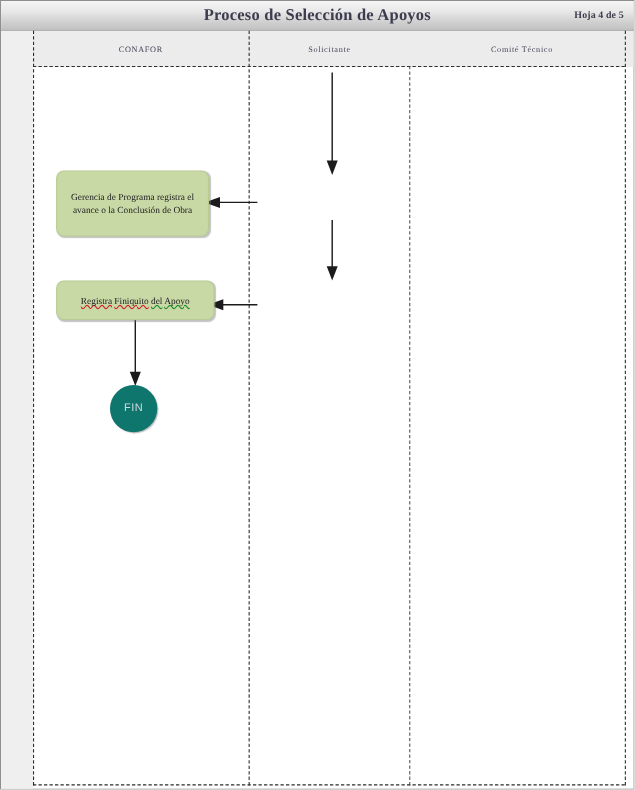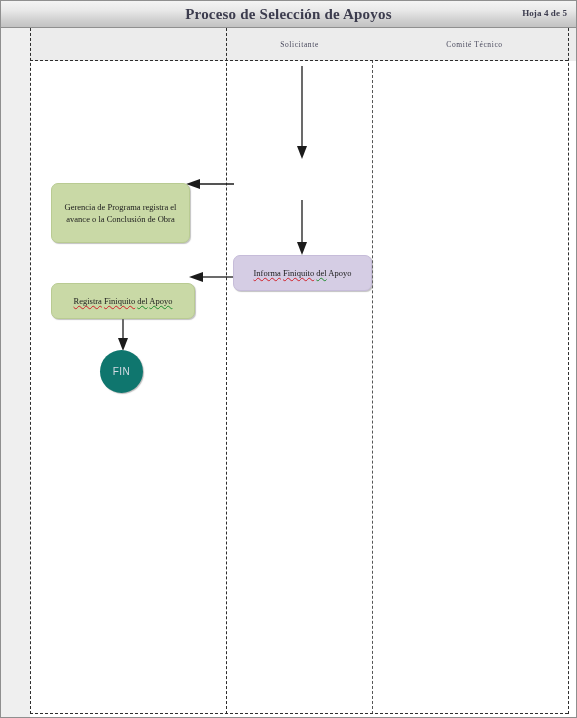--- a/index.html
+++ b/index.html
@@ -133,21 +133,20 @@
     font-family: "Liberation Serif", serif;
     font-size: 8.5px;
     line-height: 12.5px;
     color: #1b1b1b;
     padding: 2px 7px;
     box-shadow: 1px 1px 1px rgba(120,120,120,0.45);
   }
   .node.green {
     background: #c9d9a6;
     border: 1px solid #b9cb92;
-    margin-top: 28px;
   }
   .node.purple {
     background: #d5cde4;
     border: 1px solid #c6bcd9;
   }
 
   #node-gerencia { left: 51px;  top: 155px; width: 139px; height: 60px; }
   #node-realiza  { left: 233px; top: 158px; width: 139px; height: 44px; }
   #node-registra { left: 51px;  top: 255px; width: 144px; height: 36px; }
   #node-informa  { left: 233px; top: 255px; width: 139px; height: 36px; }
@@ -200,20 +199,21 @@
   <div id="frame"></div>
 
   <div id="titlebar">
     <div id="title-text">Proceso de Selección de Apoyos</div>
     <div id="sheet-text">Hoja 4 de 5</div>
   </div>
 
   <div id="gutter"></div>
 
   <div id="lane-header-band">
+    <div class="lane-head" id="lane-head-0">CONAFOR</div>
     <div class="lane-head" id="lane-head-1">Solicitante</div>
     <div class="lane-head" id="lane-head-2">Comité  Técnico</div>
   </div>
 
   <div class="vline-dashed" id="lane-left-border"></div>
   <div class="vline-dashed" id="lane-sep-1"></div>
   <div class="vline-dashed light" id="lane-sep-2"></div>
   <div class="vline-dashed" id="lane-right-border"></div>
   <div class="hline-dashed" id="lane-top-rule"></div>
   <div class="hline-dashed" id="lane-bottom-rule"></div>
@@ -255,20 +255,17 @@
 
   <div class="node green" id="node-gerencia">
     <span>Gerencia de Programa registra el avance o la Conclusión de Obra</span>
   </div>
 
 
   <div class="node green" id="node-registra">
     <span><span class="sq-red">Registra</span><span> </span><span class="sq-red">Finiquito</span><span> </span><span class="sq-green">del</span><span> </span><span class="sq-green">Apoyo</span></span>
   </div>
 
-  <div class="node purple" id="node-informa">
-    <span><span class="sq-red">Informa</span><span> </span><span class="sq-red">Finiquito</span><span> </span><span class="sq-green">del</span><span> </span><span>Apoyo</span></span>
-  </div>
 
   <div id="node-fin">
     <span>FIN</span>
   </div>
 </div>
 
 </body></html>

